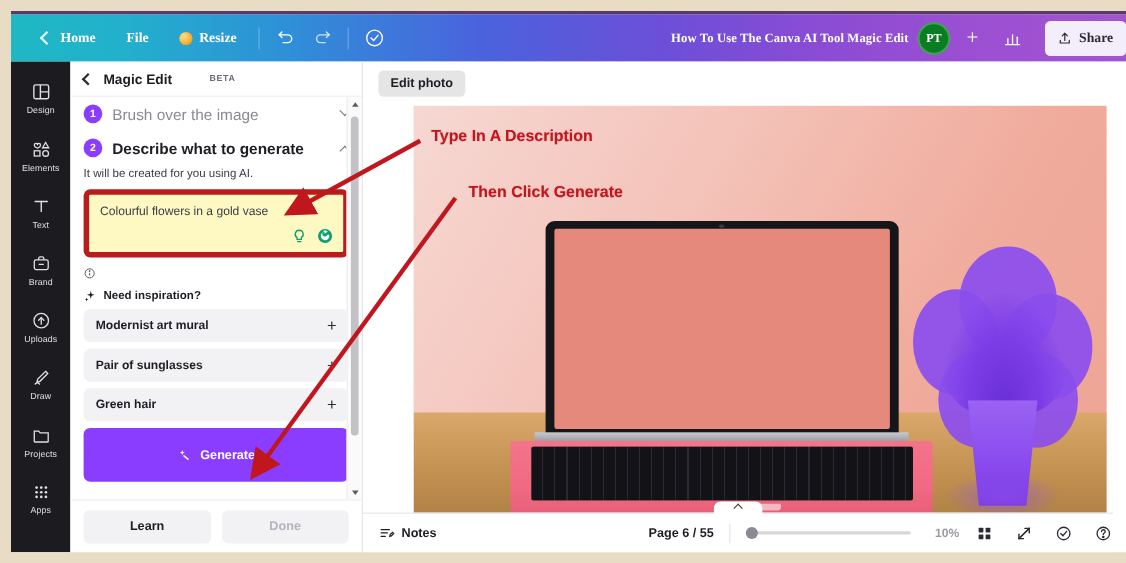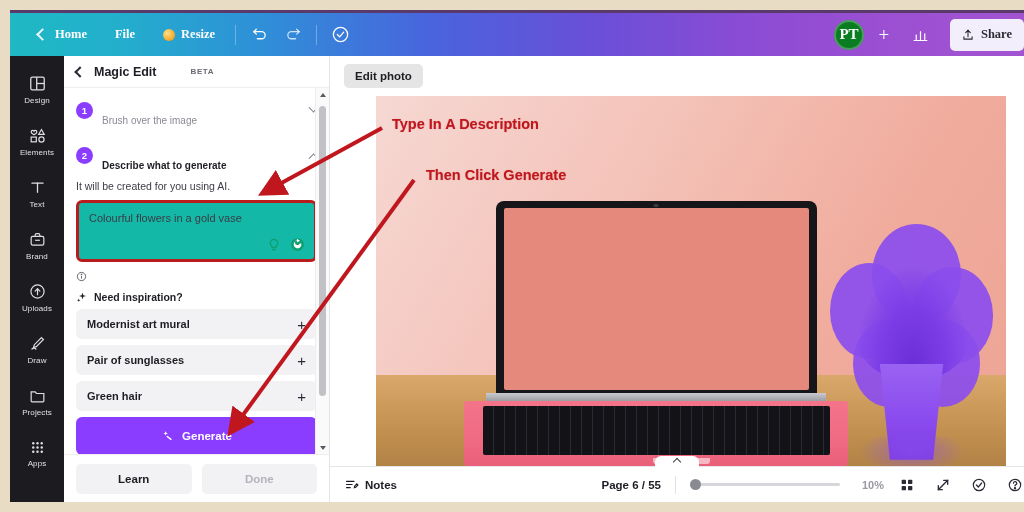--- a/index.html
+++ b/index.html
@@ -52,21 +52,21 @@
     width: 34px; height: 34px; display: flex; align-items: center; justify-content: center;
     border-radius: 5px;
   }
   .tb-right {
     margin-left: auto; display: flex; align-items: center; height: 100%;
     padding-right: 0px; gap: 8px;
   }
   .doc-title { font-size: 11.5px; font-weight: bold; letter-spacing: .1px; white-space: nowrap; }
   .avatar {
     width: 30px; height: 30px; border-radius: 50%;
-    background: #0a7d23; color: #fff; font-size: 15px; font-weight: bold;
+    background: #0a7d23; color: #fff; font-size: 11px; font-weight: bold;
     display: flex; align-items: center; justify-content: center;
     border: 2px solid rgba(255,255,255,.25);
     text-align: right;
   }
   .plus-btn { font-size: 19px; color: #fff; width: 24px; text-align: center; font-weight: 300; }
   .share-btn {
     display: flex; align-items: center; gap: 6px;
     background: #f3eefb; color: #2b2b35;
     font-size: 12.5px; font-weight: bold;
     height: 32px; padding: 0 12px 0 11px;
@@ -105,54 +105,54 @@
   .panel-title { font-size: 12.5px; font-weight: bold; color: #1d1d24; }
   .beta-tag { font-size: 8px; font-weight: bold; color: #6a6a75; letter-spacing: .6px; margin-left: 24px; }
   .panel-body { flex: 1; position: relative; overflow: hidden; padding: 0 12px; }
 
   .step { display: flex; align-items: center; gap: 9px; padding: 7px 0; }
   .step-num {
     width: 17px; height: 17px; border-radius: 50%;
     background: #8b3dff; color: #fff; font-size: 9.5px; font-weight: bold;
     display: flex; align-items: center; justify-content: center; flex: 0 0 auto;
   }
-  .step-label { font-size: 10px; color: #1d1d24; flex: 1; margin-top: 20px; }
+  .step-label { font-size: 14px; color: #1d1d24; flex: 1; }
   .step-label.muted { color: #8a8a95; }
   .step-label.bold { font-weight: bold; }
   .chev { width: 7px; height: 7px; border-right: 1.6px solid #7a7a85; border-bottom: 1.6px solid #7a7a85; }
   .chev.down { transform: rotate(45deg) translate(-2px,-2px); }
   .chev.up   { transform: rotate(-135deg) translate(-2px,-2px); }
 
   .subtle { font-size: 10.5px; color: #3c3c46; padding: 2px 0 8px 0; }
 
   .prompt-box {
-    border: 3px solid #b91c1c; border-radius: 6px;
+    border: 5px solid #b91c1c; border-radius: 6px;
     height: 62px; position: relative; padding: 9px 10px;
-    background: #14b8a6;
+    background: #fef9c3;
   }
   .prompt-text { font-size: 11px; color: #3b3b45; }
   .prompt-icons { position: absolute; right: 8px; bottom: 6px; display: flex; gap: 7px; }
   .pic { width: 17px; height: 17px; color: #0e9f6e; display: flex; align-items: center; justify-content: center; }
 
   .warn { display: flex; gap: 5px; padding: 7px 0 0 0; }
   .warn-txt { font-size: 9.5px; color: #4a4a55; line-height: 1.45; }
   .warn-txt u { text-decoration: underline; }
   .inspo { display: flex; align-items: center; gap: 6px; padding: 9px 0 6px 0; font-size: 10.5px; font-weight: bold; color: #1d1d24; }
 
   .sug {
     background: #f2f2f4; border-radius: 6px; height: 30px;
     display: flex; align-items: center; justify-content: space-between;
     padding: 0 11px; margin-bottom: 6px;
     font-size: 11px; font-weight: bold; color: #1d1d24;
   }
   .sug-plus { font-size: 15px; color: #2b2b35; font-weight: 400; line-height: 1; }
 
   .gen-btn {
     background: #8b3dff; color: #fff; border-radius: 6px;
-    height: 38px; display: flex; align-items: center; justify-content: center; gap: 7px;
+    height: 49px; display: flex; align-items: center; justify-content: center; gap: 7px;
     font-size: 11.5px; font-weight: bold; margin-top: 4px;
   }
 
   .panel-foot {
     height: 48px; border-top: 1px solid #eeeef0;
     display: flex; align-items: center; gap: 10px; padding: 0 12px;
   }
   .foot-btn {
     flex: 1; height: 30px; border-radius: 5px; background: #f2f2f4;
     display: flex; align-items: center; justify-content: center;
@@ -244,21 +244,21 @@
     position: absolute; color: #c0171f; font-weight: bold;
     font-size: 14.5px; white-space: nowrap;
     text-shadow: 0 0 1px rgba(192,23,31,.4);
   }
   .anno1 { left: 382px; top: 106px; }
   .anno2 { left: 416px; top: 157px; }
   svg.arrows { position: absolute; inset: 0; pointer-events: none; }
 
   
   .bottombar {
-    position: absolute; left: 320px; right: 0; bottom: 0; height: 36px;
+    position: absolute; left: 320px; right: 12px; bottom: 0; height: 36px;
     background: #ffffff; border-top: 1px solid #e6e6e9;
     display: flex; align-items: center; padding: 0 6px 0 14px; gap: 10px;
   }
   .notes { display: flex; align-items: center; gap: 6px; font-size: 11.5px; font-weight: bold; color: #1d1d24; }
   .pageno { margin-left: auto; font-size: 11.5px; font-weight: bold; color: #1d1d24; }
   .vsep { width: 1px; height: 18px; background: #e2e2e6; margin: 0 4px; }
   .slider { width: 150px; height: 14px; position: relative; display: flex; align-items: center; }
   .slider .track { position: absolute; left: 6px; right: 0; height: 3px; background: #d7d7db; border-radius: 2px; }
   .slider .knob { position: absolute; left: 0; width: 11px; height: 11px; border-radius: 50%; background: #8a8a93; }
   .zoomval { font-size: 11px; color: #9a9aa3; font-weight: bold; width: 34px; text-align: right; }
@@ -308,20 +308,21 @@
       <div class="tb-sep"></div>
       <div class="icon-btn">
         <svg width="19" height="19" viewBox="0 0 24 24" fill="none" stroke="#ffffff" stroke-width="1.6" stroke-linecap="round">
           <circle cx="12" cy="12" r="9"></circle>
               <polyline points="8,12 11,15 16,9"></polyline>
         </svg>
       </div>
     </div>
 
     <div class="tb-right">
+      <div class="doc-title">How To Use The Canva AI Tool Magic Edit</div>
       <div class="avatar">PT</div>
       <div class="plus-btn">+</div>
       <div class="icon-btn">
         <svg width="17" height="17" viewBox="0 0 24 24" fill="none" stroke="#ffffff" stroke-width="1.7" stroke-linecap="round">
           <line x1="6" y1="19" x2="6" y2="13"></line>
               <line x1="12" y1="19" x2="12" y2="8"></line>
           <line x1="18" y1="19" x2="18" y2="11"></line>
               <line x1="3" y1="20.5" x2="21" y2="20.5"></line>
         </svg>
       </div>

